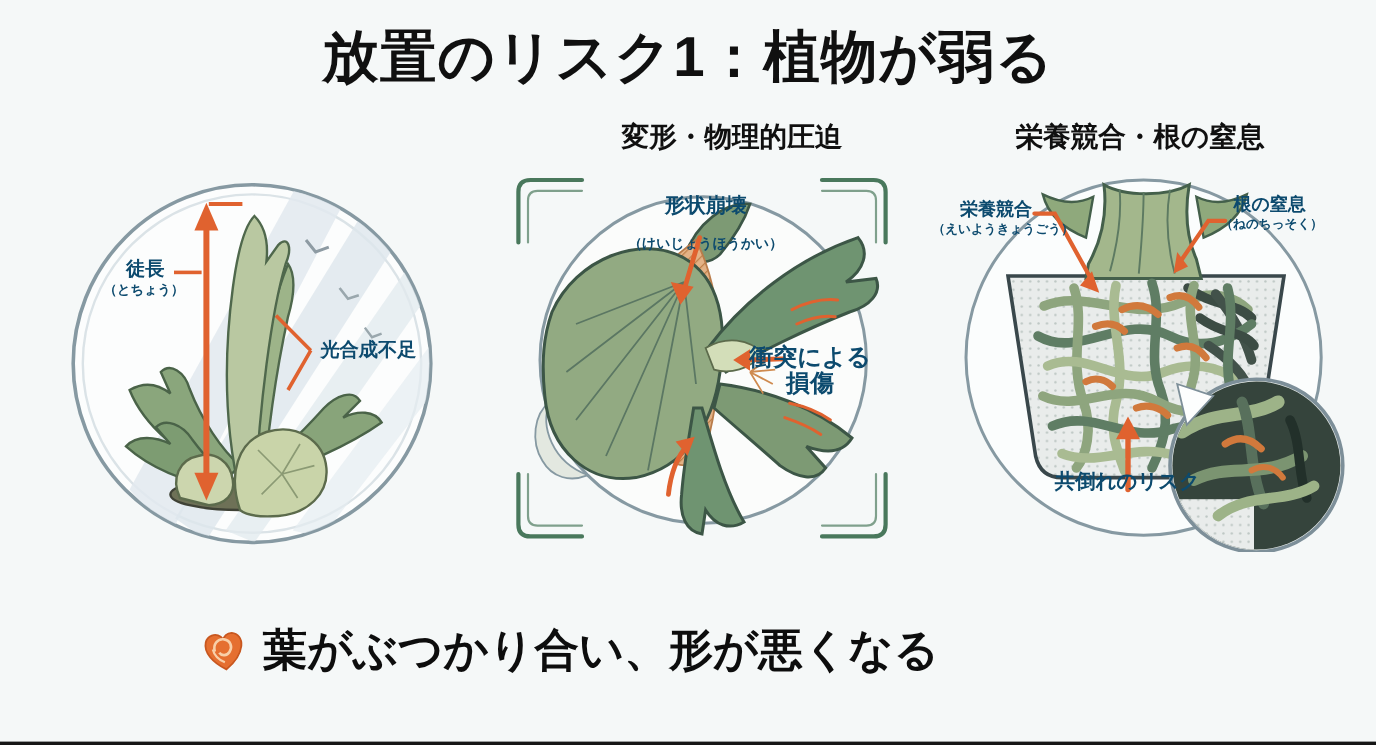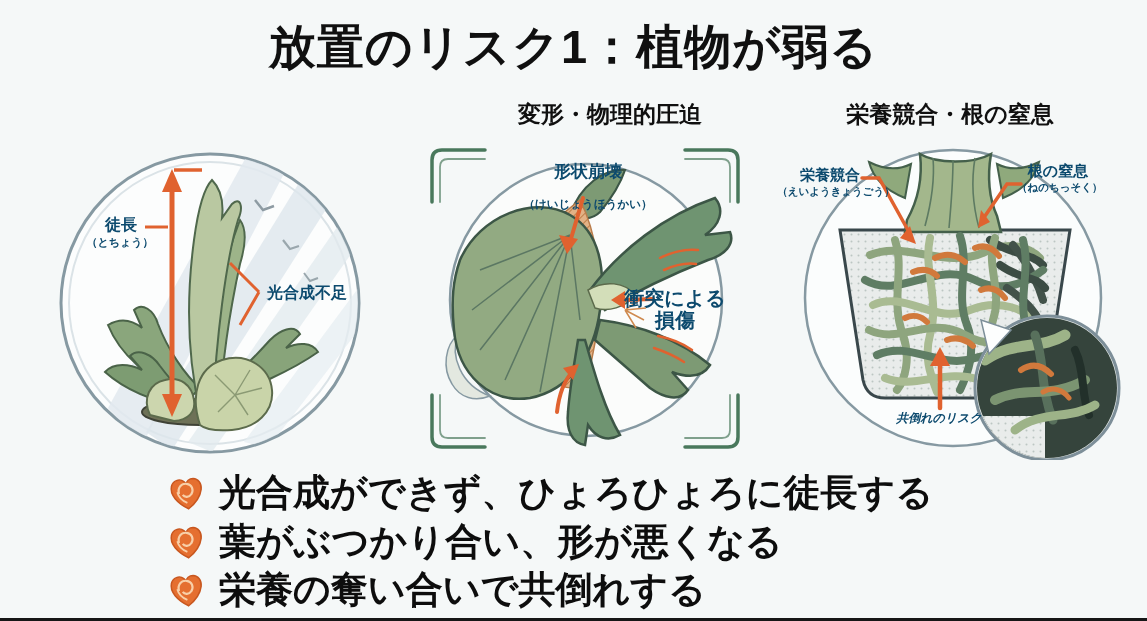--- a/index.html
+++ b/index.html
@@ -201,41 +201,25 @@
   <div class="lbl reading" style="left:513px;top:198px;width:150px;font-size:11.5px;">（けいじょうほうかい）</div>
   <div class="lbl" style="left:620px;top:287px;width:110px;font-size:20px;">
     <div>衝突による</div>
     <div>損傷</div>
   </div>
 
   <div class="lbl" style="left:780px;top:167px;width:100px;font-size:15px;">栄養競合</div>
   <div class="lbl reading" style="left:776px;top:186px;width:120px;font-size:10.5px;">（えいようきょうごう）</div>
   <div class="lbl" style="left:1018px;top:163px;width:80px;font-size:15px;">根の窒息</div>
   <div class="lbl reading" style="left:1017px;top:182px;width:80px;font-size:10.5px;">（ねのちっそく）</div>
-  <div class="lbl" style="left:879px;top:412px;width:120px;font-size:12px;font-style:italic;">共倒れのリスク</div>
-
-  <div class="bullet-row" style="top:470px;">
-    <svg class="bullet-icon" viewBox="0 0 40 40">
-      <path d="M20.5,36 C10,29 3.5,19.5 6.5,11.5 C8.5,6 15.5,4.5 19.5,8.5 C20.5,9.5 21,10.5 21.2,11.5 C22,8.5 25,6 29,6.5 C34,7.5 37,12.5 35.5,18.5 C33.5,26 28,31.5 20.5,36 Z" fill="var(--bullet-icon-orange,#e56f30)" stroke="#c8571f" stroke-width="1.5"></path>
-      <path d="M13,20 C12,14 16.5,9.5 22,11 C27,12.5 28.5,18 25,22 C22.5,25 18,24.5 16.5,21.5" fill="none" stroke="#f8cfa8" stroke-width="2.2"></path>
-      <path d="M20,30 C15,27 12,23 11.5,18" fill="none" stroke="#f8cfa8" stroke-width="1.8"></path>
-    </svg>
-    <span class="bullet-text">光合成ができず、ひょろひょろに徒長する</span>
-  </div>
+  <div class="lbl" style="left:879px;top:392px;width:120px;font-size:17px;">共倒れのリスク</div>
+
   <div class="bullet-row" style="top:519px;">
     <svg class="bullet-icon" viewBox="0 0 40 40">
       <path d="M20.5,36 C10,29 3.5,19.5 6.5,11.5 C8.5,6 15.5,4.5 19.5,8.5 C20.5,9.5 21,10.5 21.2,11.5 C22,8.5 25,6 29,6.5 C34,7.5 37,12.5 35.5,18.5 C33.5,26 28,31.5 20.5,36 Z" fill="var(--bullet-icon-orange,#e56f30)" stroke="#c8571f" stroke-width="1.5"></path>
       <path d="M13,20 C12,14 16.5,9.5 22,11 C27,12.5 28.5,18 25,22 C22.5,25 18,24.5 16.5,21.5" fill="none" stroke="#f8cfa8" stroke-width="2.2"></path>
       <path d="M20,30 C15,27 12,23 11.5,18" fill="none" stroke="#f8cfa8" stroke-width="1.8"></path>
     </svg>
     <span class="bullet-text">葉がぶつかり合い、形が悪くなる</span>
   </div>
-  <div class="bullet-row" style="top:567px;">
-    <svg class="bullet-icon" viewBox="0 0 40 40">
-      <path d="M20.5,36 C10,29 3.5,19.5 6.5,11.5 C8.5,6 15.5,4.5 19.5,8.5 C20.5,9.5 21,10.5 21.2,11.5 C22,8.5 25,6 29,6.5 C34,7.5 37,12.5 35.5,18.5 C33.5,26 28,31.5 20.5,36 Z" fill="var(--bullet-icon-orange,#e56f30)" stroke="#c8571f" stroke-width="1.5"></path>
-      <path d="M13,20 C12,14 16.5,9.5 22,11 C27,12.5 28.5,18 25,22 C22.5,25 18,24.5 16.5,21.5" fill="none" stroke="#f8cfa8" stroke-width="2.2"></path>
-      <path d="M20,30 C15,27 12,23 11.5,18" fill="none" stroke="#f8cfa8" stroke-width="1.8"></path>
-    </svg>
-    <span class="bullet-text">栄養の奪い合いで共倒れする</span>
-  </div>
 
   <div class="bottom-bar"></div>
 </div>
 
 </body></html>

